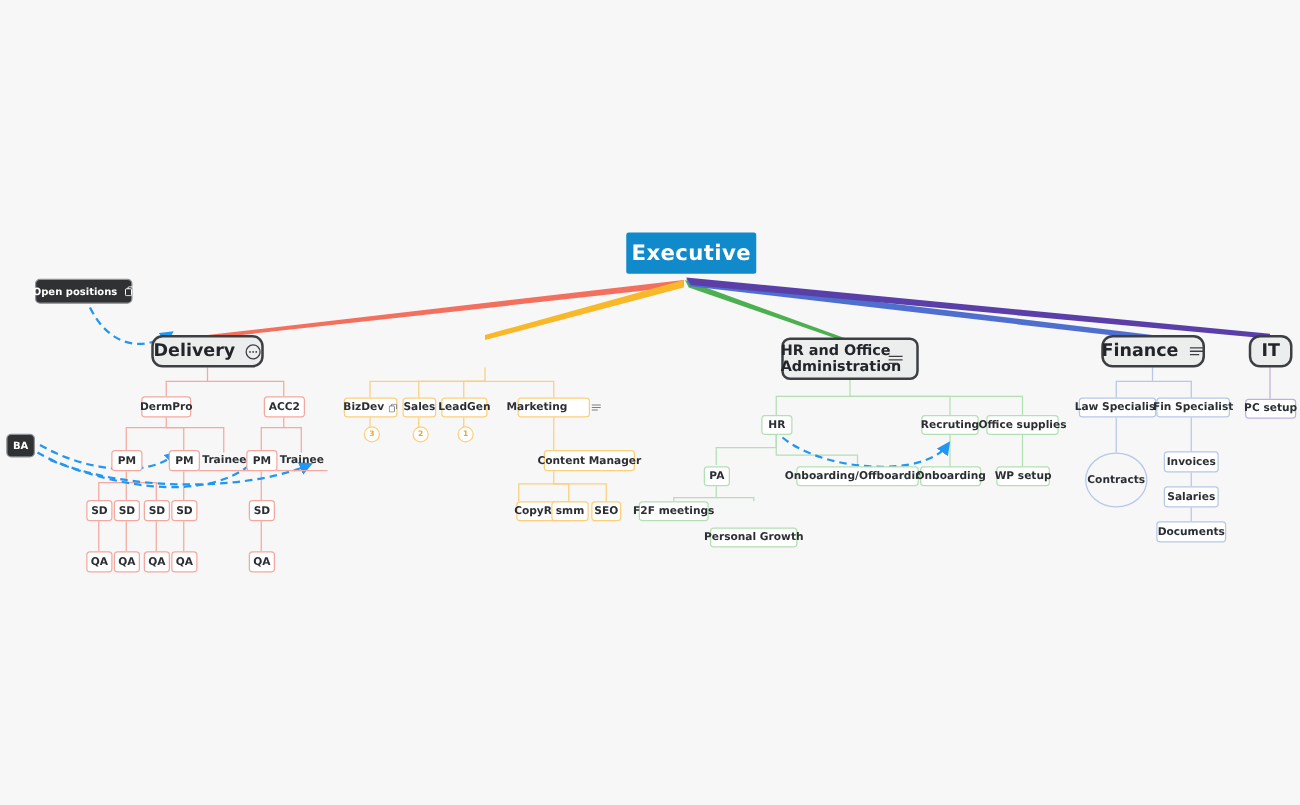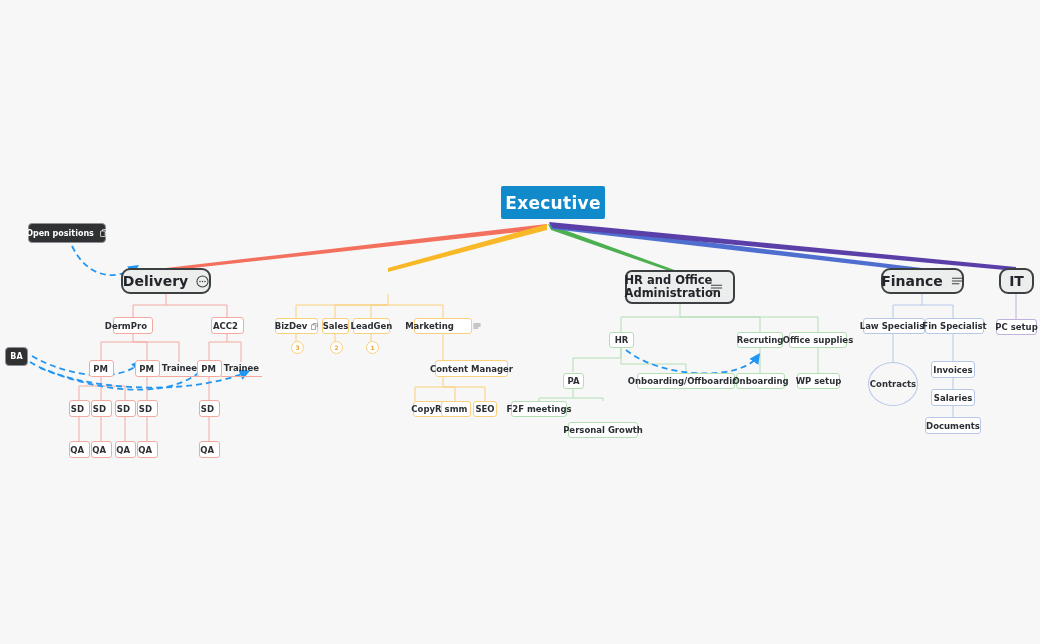--- a/index.html
+++ b/index.html
@@ -21,21 +21,21 @@
 
   
   .l1{background:#eceded;border:2px solid #3c4043;border-radius:9px;
       color:#22262a;font-weight:700;font-size:14px;padding:0 12px;gap:8px;}
   .l1.sq{border-radius:7px;}
   .l1 .lbl{line-height:1.15;text-align:left;}
 
   
   .bx{background:#fff;border:1.3px solid #999;border-radius:3px;
       font-size:8.5px;font-weight:700;color:#2b2f33;padding:0 5px;}
-  .bx.red{border-color:#f4a9a0;justify-content:flex-end;}
+  .bx.red{border-color:#f4a9a0;}
   .bx.orange{border-color:#fbd07c;}
   .bx.green{border-color:#b4dfb4;}
   .bx.blue{border-color:#b6c7e8;}
   .bx.purple{border-color:#bfb0dd;}
 
   .plain{background:transparent;border:none;border-bottom:1.3px solid #f4a9a0;
          border-radius:0;font-size:8.5px;font-weight:700;color:#2b2f33;}
 
   .dark{background:#2f3133;color:#fff;border:1.4px solid #8d9095;border-radius:4px;
         font-size:8px;font-weight:700;padding:0 6px;gap:6px;}

